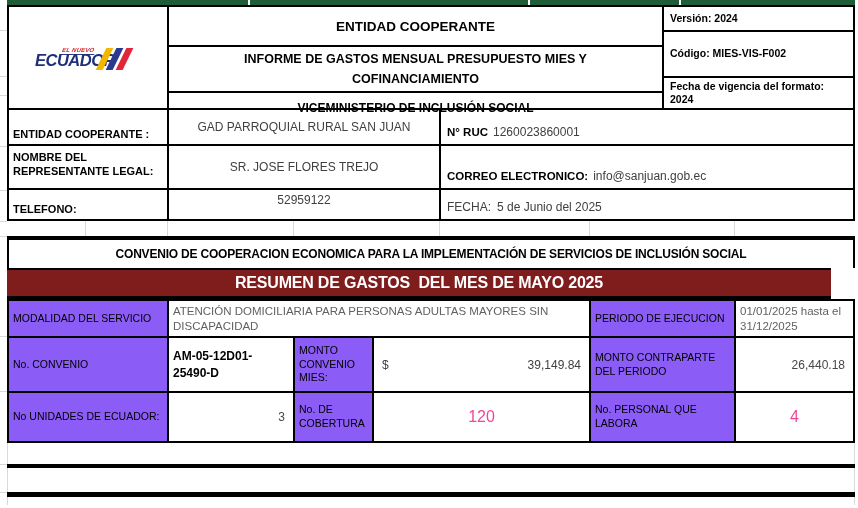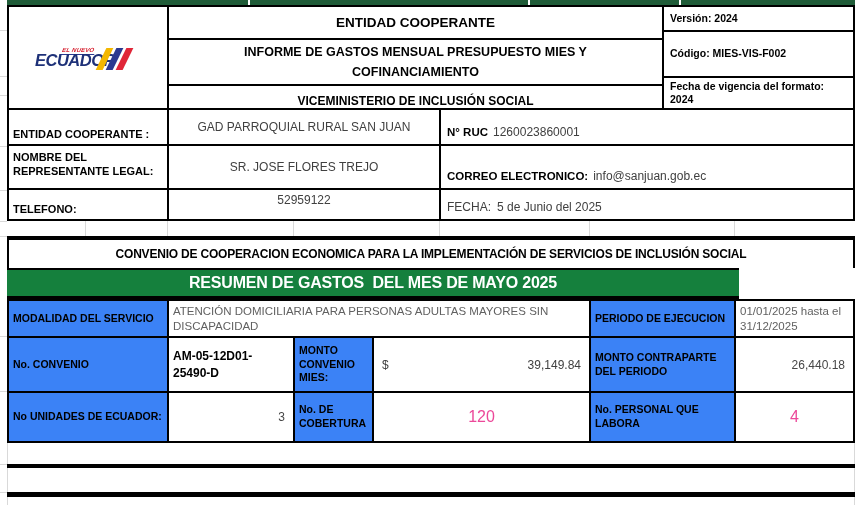--- a/index.html
+++ b/index.html
@@ -18,21 +18,21 @@
   .mgrid { left:0; width:7px; height:1px; background:#d9d9d9; }
   .vgrid { width:1px; background:#d9d9d9; }
 
   
   .header-block { left:7px; top:5px; width:848px; height:105px; border:2px solid #000; }
   .logo-cell { left:0; top:0; width:160px; height:101px; border-right:2px solid #000; background:#fff; }
   .mid-col  { left:160px; top:0; width:495px; height:101px; border-right:2px solid #000; }
   .right-col{ left:655px; top:0; width:189px; height:101px; }
   .hrow { position:relative; box-sizing:border-box; display:flex; align-items:center; justify-content:center; text-align:center; }
   .hrow.b { border-bottom:2px solid #000; }
-  .mid-col .r1 { height:33px; font-size:13.5px; font-weight:bold; }
+  .mid-col .r1 { height:40px; font-size:13.5px; font-weight:bold; }
   .mid-col .r2 { height:46px; font-size:12.5px; font-weight:bold; line-height:1.6; padding:0 30px; }
   .mid-col .r3 { height:30px; font-size:12px;  font-weight:bold; }
   .right-col .hrow { justify-content:flex-start; text-align:left; padding:2px 6px; font-size:10.5px; font-weight:bold; line-height:1.25; }
   .right-col .r1 { height:25px; } .right-col .r2 { height:46px; } .right-col .r3 { height:30px; }
 
   
   .logo { left:26px; top:40px; width:108px; height:28px; }
   .logo-tagline { position:absolute; left:26px; top:0px; font-size:6px; font-weight:bold; font-style:italic;
     color:#d6202f; letter-spacing:0.2px; border-bottom:1.5px solid #2b3990; padding:0 1px 1px 1px; transform:skewX(-12deg); }
   .logo-brand { position:absolute; left:0; top:4px; font-size:16.5px; font-weight:800; font-style:italic;
@@ -57,33 +57,33 @@
   .fc-right .gap { margin-left:6px; }
 
   
   .gapline { top:221px; height:15px; }
 
   
   .convenio-banner { left:7px; top:236px; width:848px; height:32px; background:#fff;
     border:2px solid #000; border-top-width:4px; border-bottom:0;
     display:flex; align-items:center; justify-content:center;
     font-size:12px; font-weight:bold; letter-spacing:-0.2px; }
-  .resumen-band { left:7px; top:268px; width:732px; height:31px; background:#15803d;
+  .resumen-band { left:7px; top:268px; width:824px; height:31px; background:#7f1d1d;
     border-top:2px solid #000; border-bottom:3px solid #000;
     display:flex; align-items:center; justify-content:center;
     color:#ffffff; font-size:16px; font-weight:bold; letter-spacing:-0.2px; white-space:pre; }
 
   
   .sum-table { left:7px; top:299px; width:848px; height:144px; border:2px solid #000;
     display:grid; grid-template-columns:160px 126px 79px 217px 145px 1fr;
     grid-template-rows:37px 55px 1fr; }
   .tc { box-sizing:border-box; border-right:2px solid #000; border-bottom:2px solid #000;
         display:flex; align-items:center; padding:2px 4px; overflow:hidden; }
   .tc.last-col { border-right:0; } .tc.last-row { border-bottom:0; }
-  .tc.gray { background:#3b82f6; font-size:10.5px; font-weight:bold; line-height:1.3; color:#000; }
+  .tc.gray { background:#8b5cf6; font-size:10.5px; font-weight:normal; line-height:1.3; color:#000; }
   .tc.span3 { grid-column:2 / 5; }
   .tc.txt-gray  { font-size:11.5px; color:#616161; line-height:1.25; }
   .tc.bold-val  { font-size:12px; font-weight:bold; color:#000; line-height:1.4; }
   .tc.money { justify-content:space-between; padding:2px 8px; font-size:12px; color:#404040; }
   .tc.num-right { justify-content:flex-end; font-size:12px; color:#474747; padding-right:8px; }
   .tc.num-center { justify-content:center; font-size:16px; color:#ec4899; }
 
   
   .black-rule { left:7px; width:848px; background:#000; }
   .rule1 { top:464px; height:4px; }

